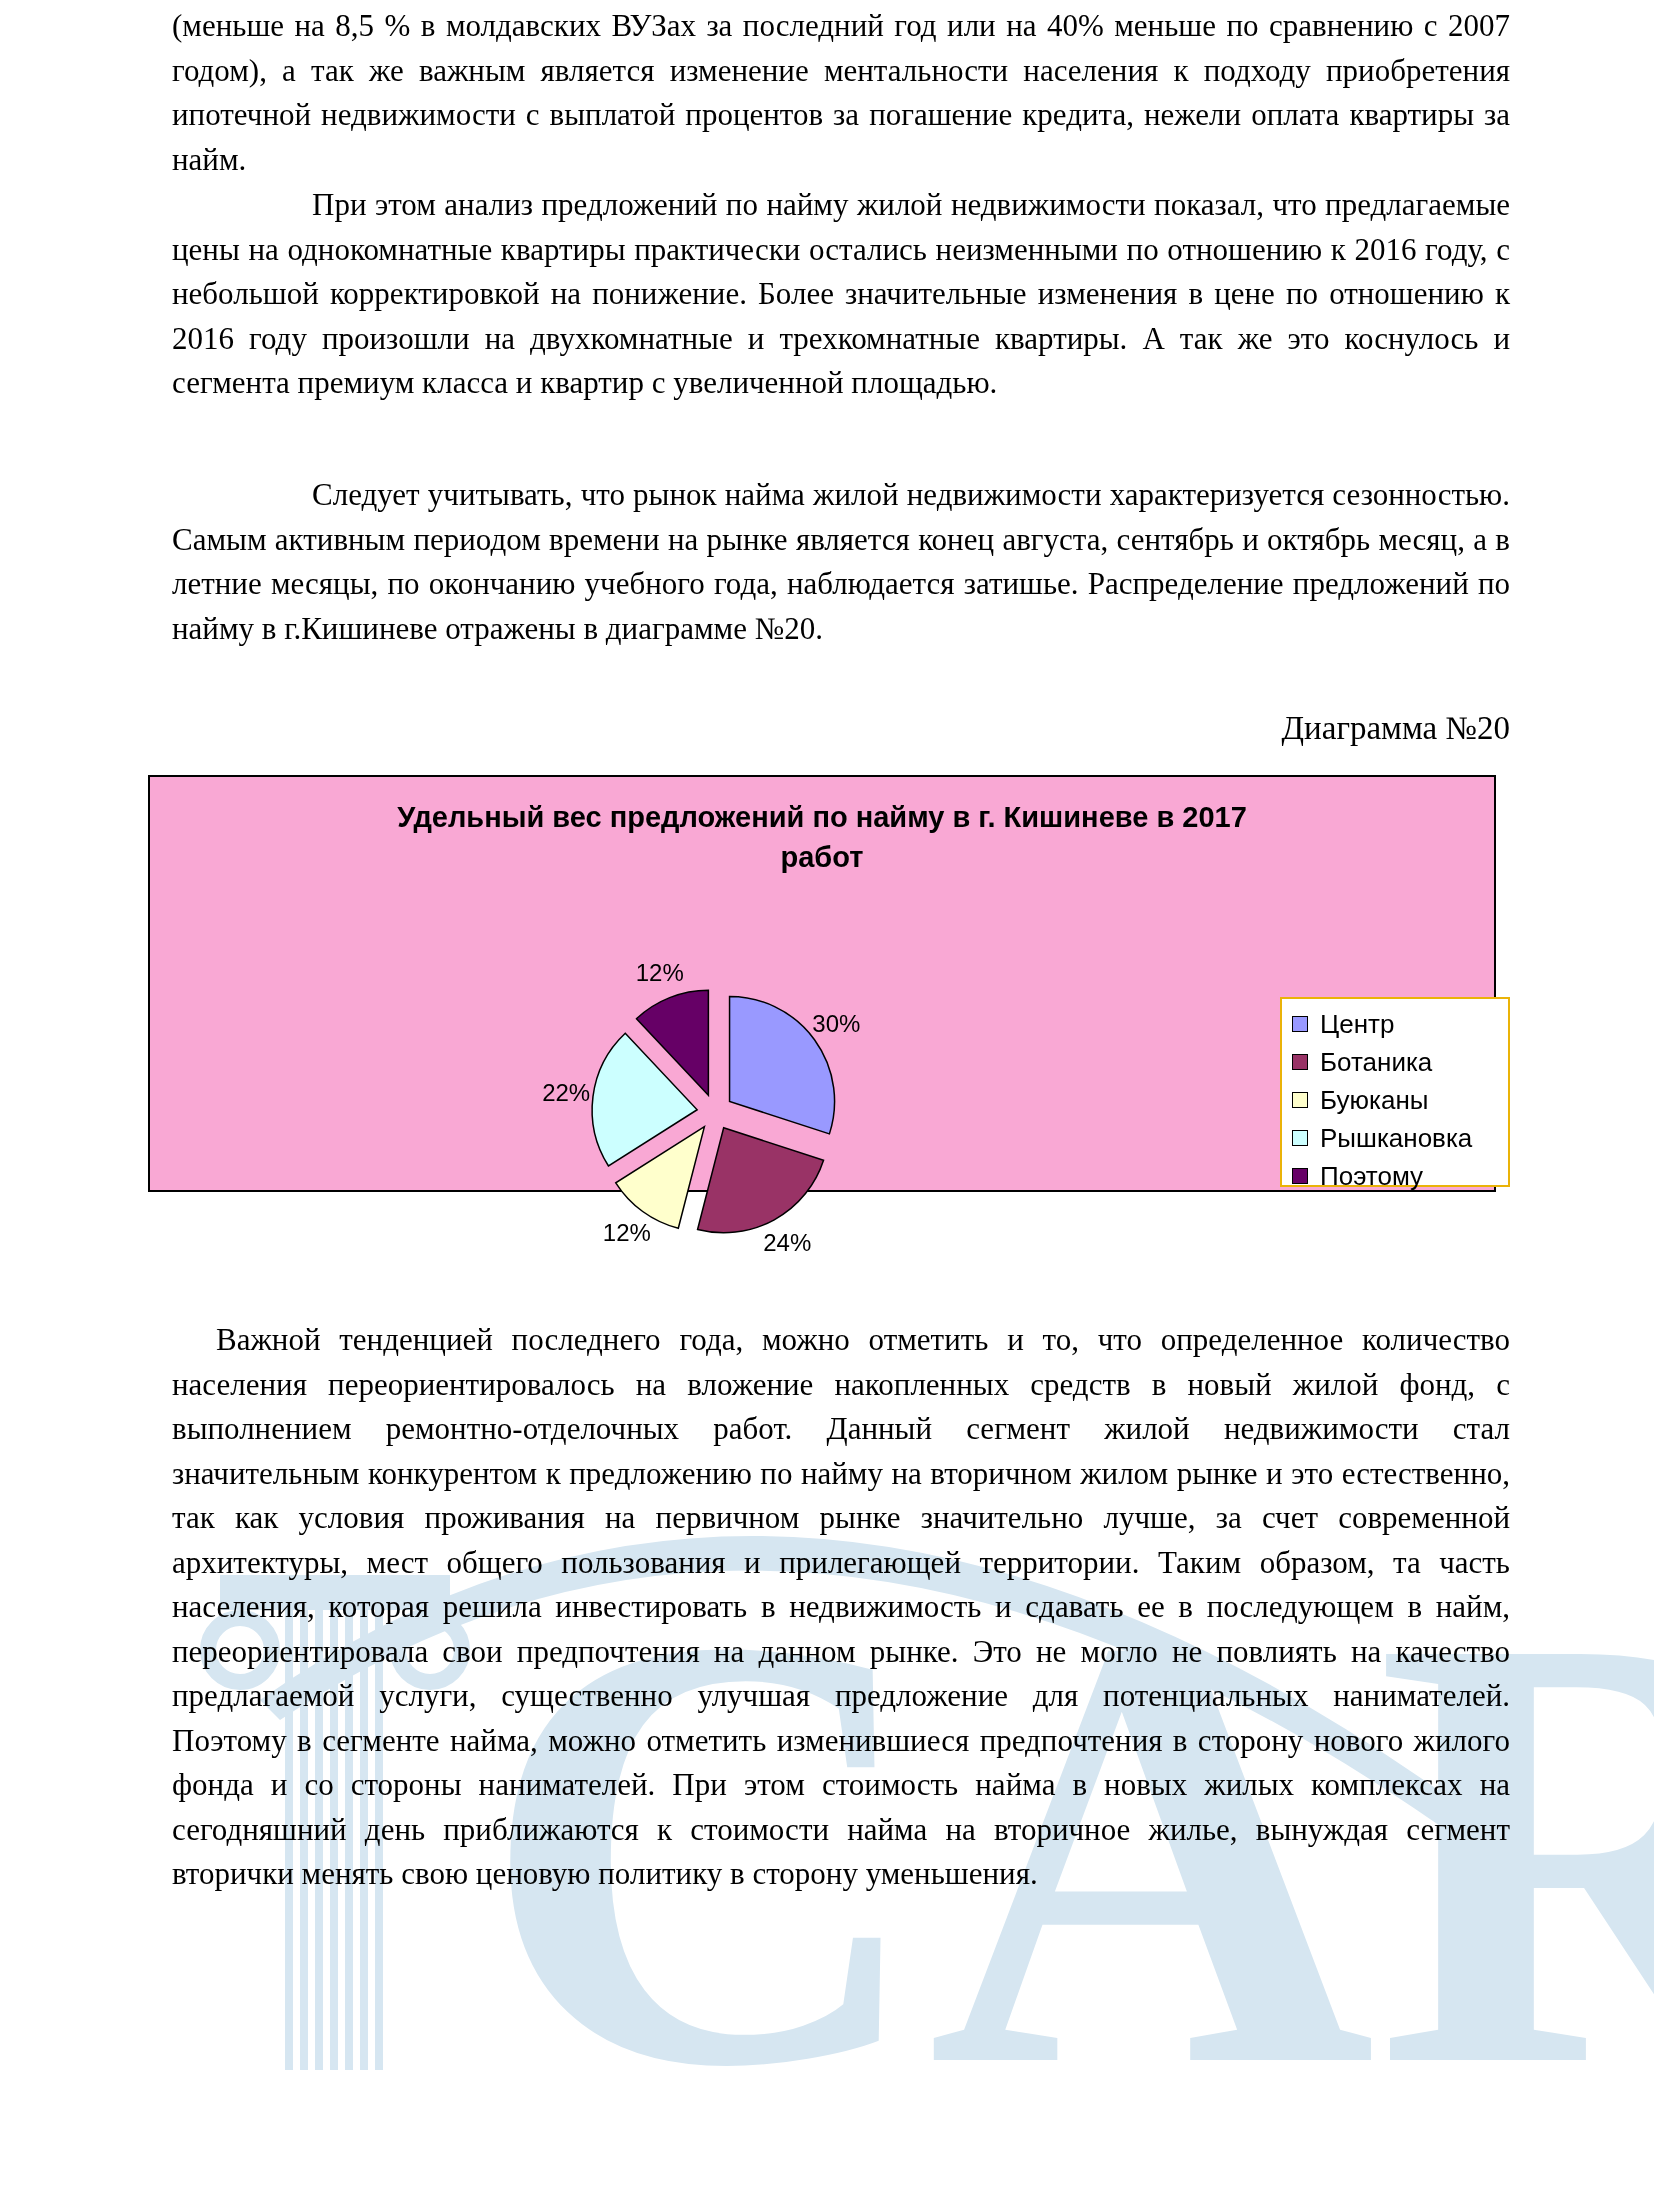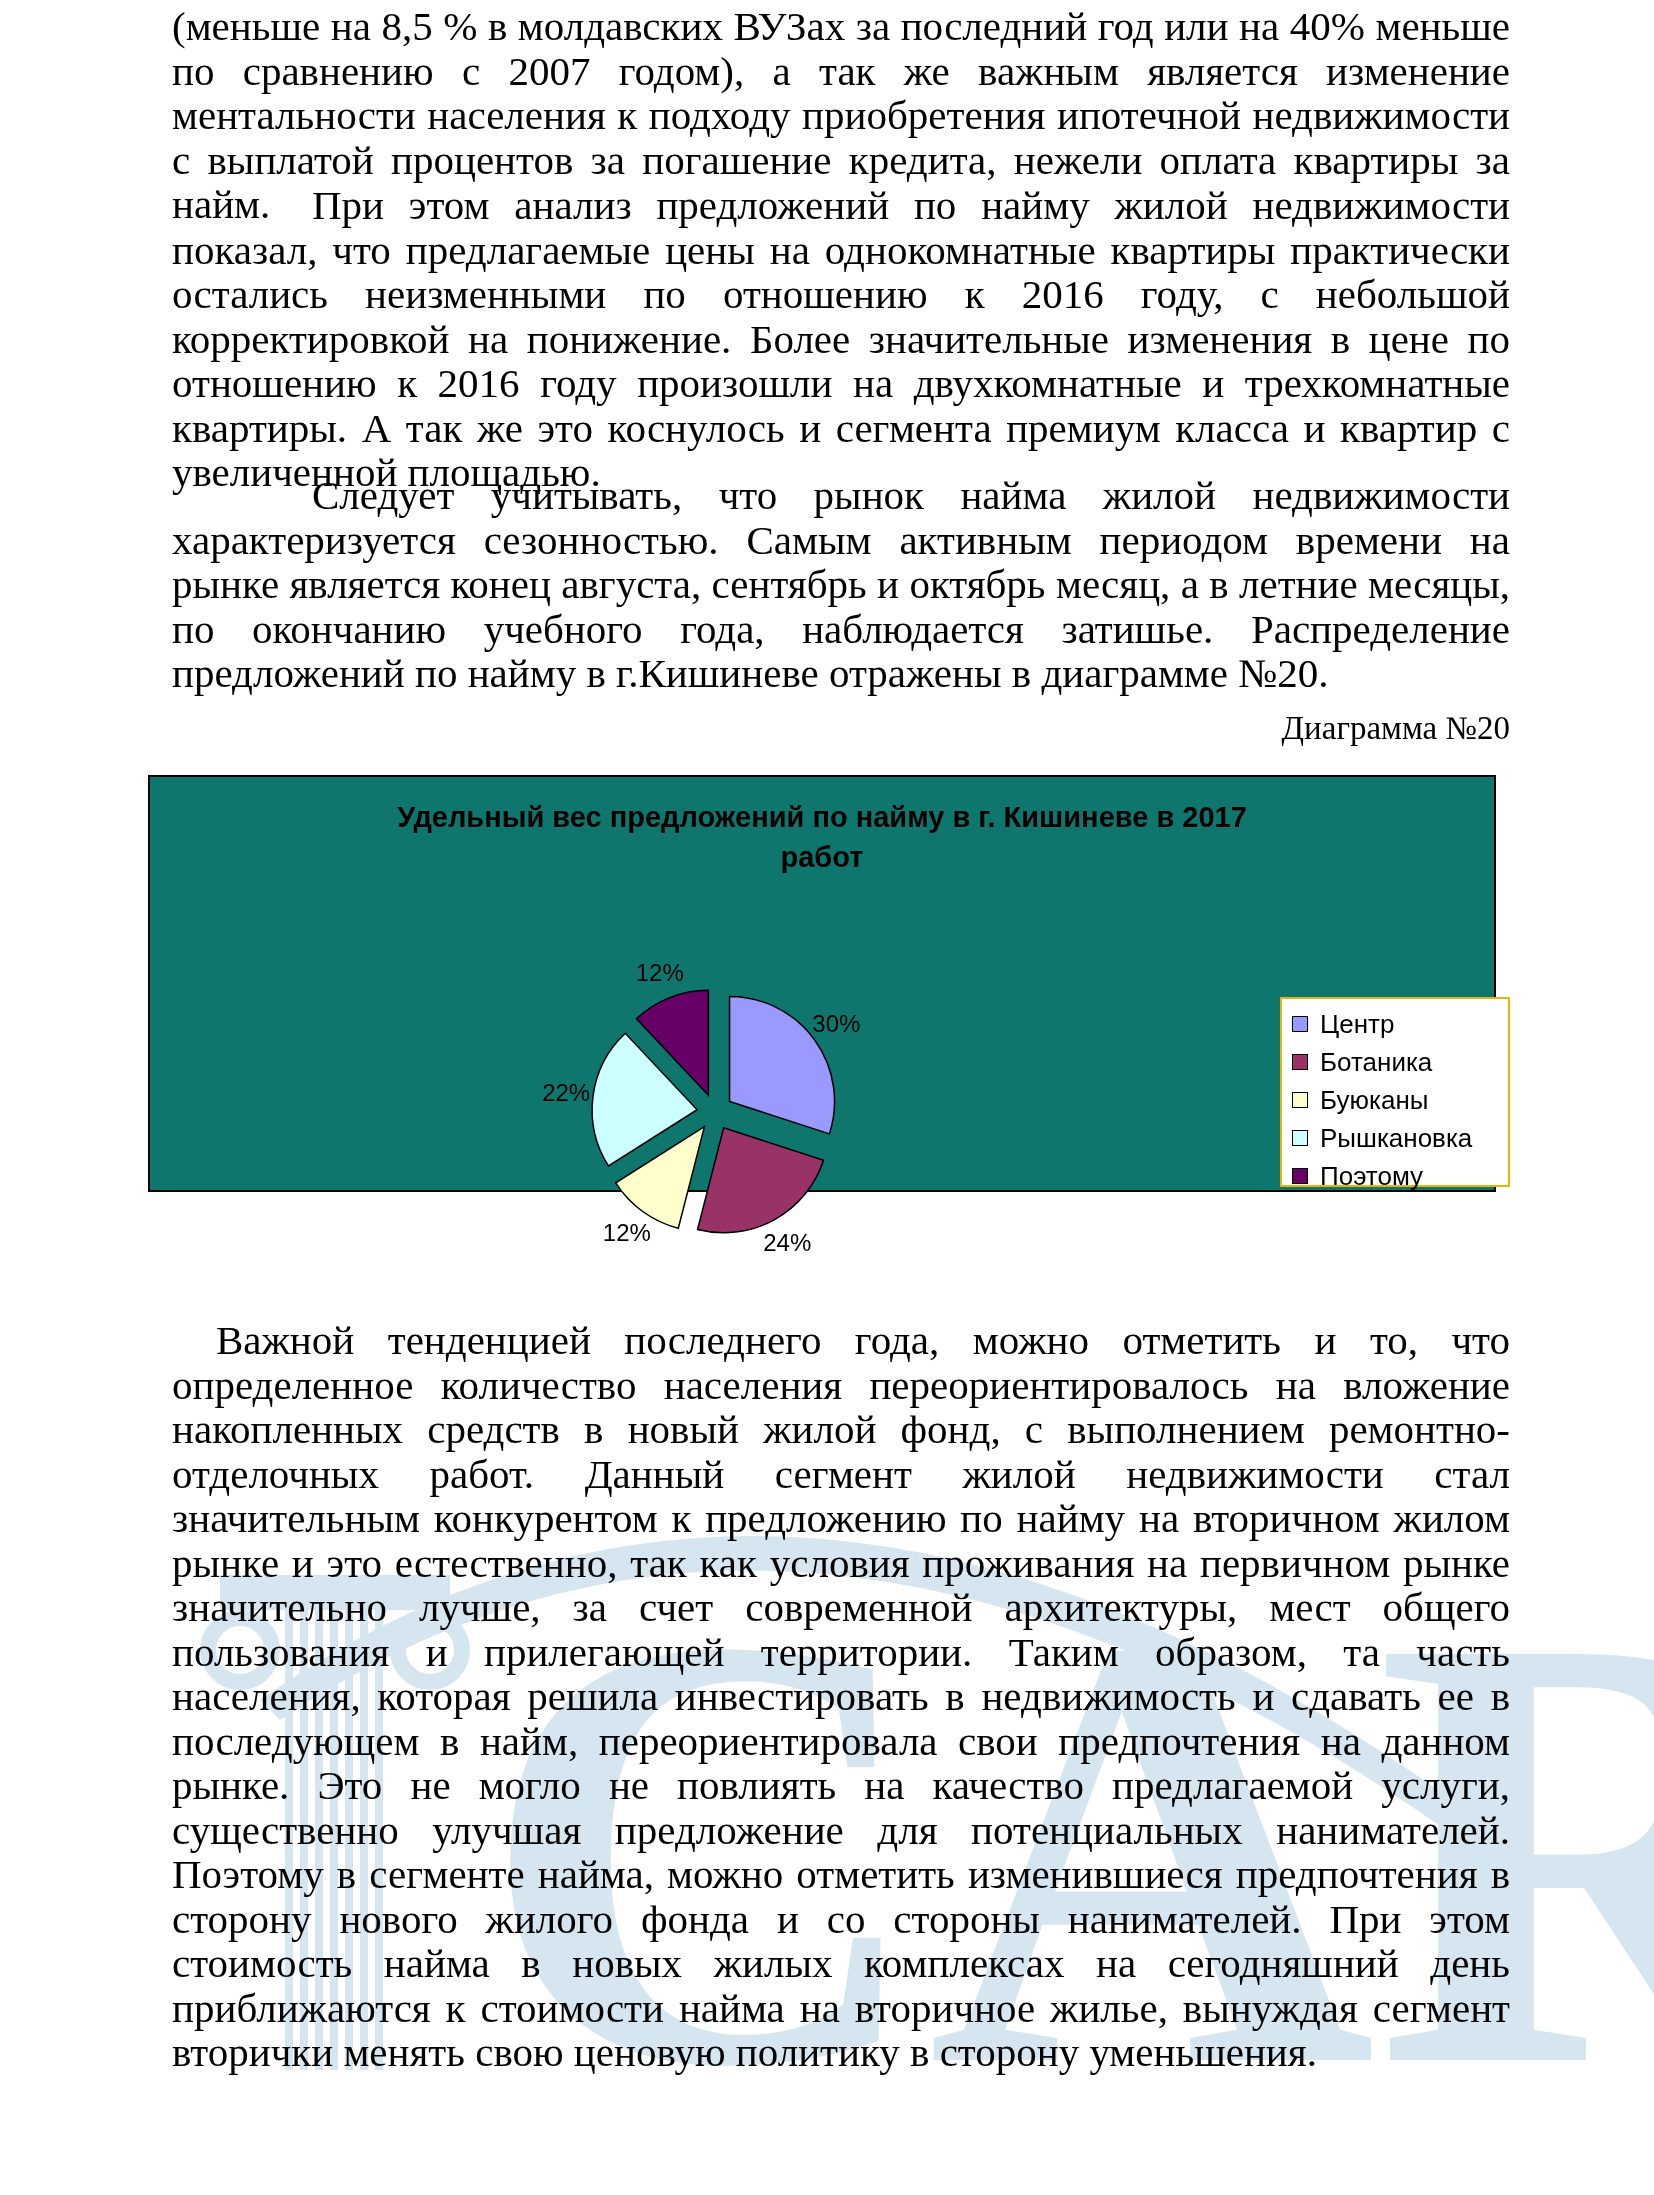--- a/index.html
+++ b/index.html
@@ -1,32 +1,32 @@
 <!DOCTYPE html>
 <html><head>
 <meta charset="utf-8">
 <style>
   html, body { margin:0; padding:0; background:#ffffff; }
   body { width:1654px; height:2195px; position:relative; overflow:hidden; }
   .page { position:absolute; left:0; top:0; width:1654px; height:2195px; }
   .watermark { position:absolute; left:0; top:0; width:1654px; height:2195px; z-index:0; pointer-events:none; }
   .text-col { position:absolute; left:172px; width:1338px; z-index:1;
-    font-family:"Liberation Serif", "DejaVu Serif", serif; font-size:41px; line-height:44.5px; color:#000;
+    font-family:"Liberation Serif", "DejaVu Serif", serif; font-size:31px; line-height:44.5px; color:#000;
     text-align:justify; }
   .text-col p { margin:0; }
   .p1 { top:4px; }
   .p2 { top:183px; }
   .p3 { top:473px; }
   .indent-big { text-indent:140px; }
   .indent-sm { text-indent:44px; }
   .caption { position:absolute; right:144px; top:710px; font-family:"Liberation Serif", serif; font-size:33px; z-index:1;margin-left:12px; }
   .p4 { top:1318px; }
   .p5 { top:1983px; }
   .chart-box { position:absolute; left:148px; top:775px; width:1348px; height:417px;
-    border:2px solid #000; background:#0f766e; z-index:1; box-sizing:border-box; }
+    border:2px solid #000; background:#f9a8d4; z-index:1; box-sizing:border-box; }
   .chart-title { position:absolute; left:0; right:0; top:20px; text-align:center;
     font-family:"Liberation Sans", sans-serif; font-weight:bold; font-size:29px; line-height:40px; color:#000; }
   .chart-title .t { display:block; }
   svg.pie { position:absolute; left:0; top:0; }
   .legend { position:absolute; left:1130px; top:220px; width:230px; height:190px;
     border:2px solid #eab308; box-sizing:border-box; background:#fff;
     font-family:"Liberation Sans", sans-serif; font-size:26px; }
   .legend-item { display:flex; align-items:center; height:38px; margin-left:10px; }
   .legend-item:first-child { margin-top:6px; }
   .swatch { width:16px; height:16px; border:1.5px solid #000; margin-right:12px; box-sizing:border-box; }

